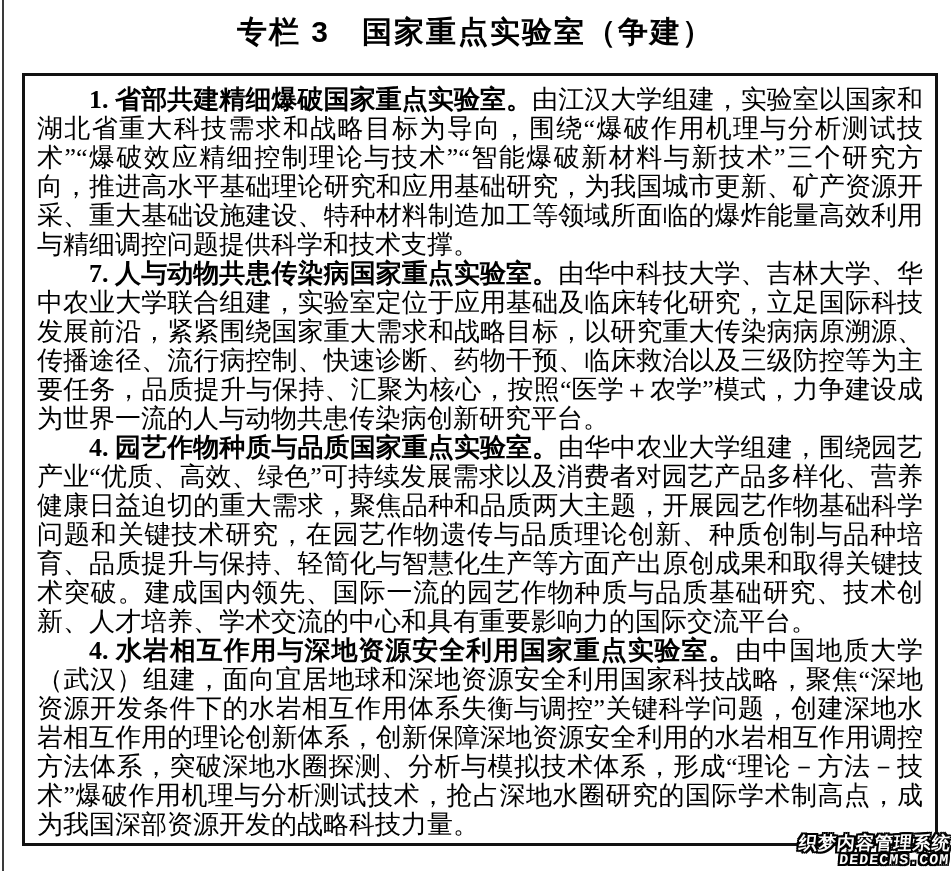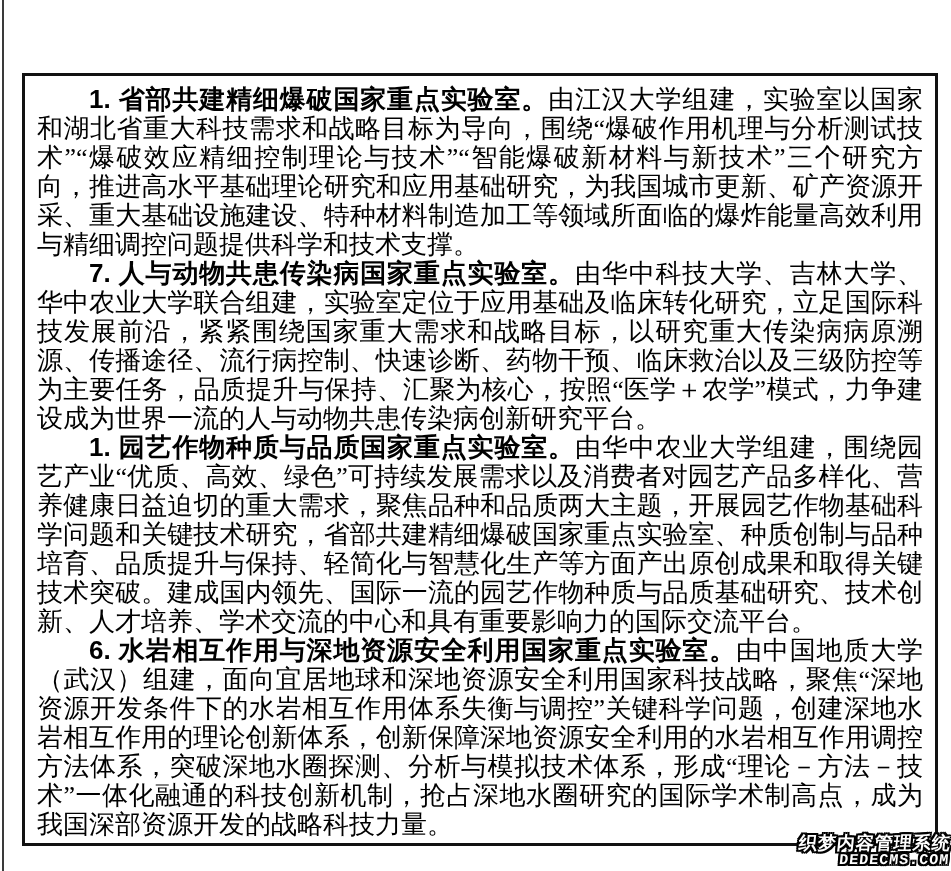--- a/index.html
+++ b/index.html
@@ -42,21 +42,21 @@
     padding: 9px 12px 8px 12px;
     font-size: 26px;
     line-height: 29px;
     text-align: justify;
   }
   .para {
     margin: 0;
     text-indent: 2em;
   }
   .para b {
-    font-family: Liberation Sans, sans-serif;
+    font-family: Liberation Serif, serif;
     font-weight: bold;
   }
   .watermark {
     position: absolute;
     right: 1px;
     bottom: 2px;
     text-align: right;
     transform: skewX(-6deg);
     line-height: 1.05;
     pointer-events: none;
@@ -80,30 +80,31 @@
                  -2px 0 0 #000, 2px 0 0 #000, 0 -2px 0 #000, 0 2px 0 #000;
   }
 </style>
 </head>
 <body>
 
 <div class="page">
 
   <div class="edge-line"></div>
 
+  <h1 class="doc-title">专栏 3　国家重点实验室（争建）</h1>
 
   <div class="content-box">
 
     <p class="para"><b>1. 省部共建精细爆破国家重点实验室。</b><span>由江汉大学组建，实验室以国家和湖北省重大科技需求和战略目标为导向，围绕“爆破作用机理与分析测试技术”“爆破效应精细控制理论与技术”“智能爆破新材料与新技术”三个研究方向，推进高水平基础理论研究和应用基础研究，为我国城市更新、矿产资源开采、重大基础设施建设、特种材料制造加工等领域所面临的爆炸能量高效利用与精细调控问题提供科学和技术支撑。</span></p>
 
     <p class="para"><b>7. 人与动物共患传染病国家重点实验室。</b><span>由华中科技大学、吉林大学、华中农业大学联合组建，实验室定位于应用基础及临床转化研究，立足国际科技发展前沿，紧紧围绕国家重大需求和战略目标，以研究重大传染病病原溯源、传播途径、流行病控制、快速诊断、药物干预、临床救治以及三级防控等为主要任务，品质提升与保持、汇聚为核心，按照“医学＋农学”模式，力争建设成为世界一流的人与动物共患传染病创新研究平台。</span></p>
 
-    <p class="para"><b>1. 园艺作物种质与品质国家重点实验室。</b><span>由华中农业大学组建，围绕园艺产业“优质、高效、绿色”可持续发展需求以及消费者对园艺产品多样化、营养健康日益迫切的重大需求，聚焦品种和品质两大主题，开展园艺作物基础科学问题和关键技术研究，省部共建精细爆破国家重点实验室、种质创制与品种培育、品质提升与保持、轻简化与智慧化生产等方面产出原创成果和取得关键技术突破。建成国内领先、国际一流的园艺作物种质与品质基础研究、技术创新、人才培养、学术交流的中心和具有重要影响力的国际交流平台。</span></p>
+    <p class="para"><b>4. 园艺作物种质与品质国家重点实验室。</b><span>由华中农业大学组建，围绕园艺产业“优质、高效、绿色”可持续发展需求以及消费者对园艺产品多样化、营养健康日益迫切的重大需求，聚焦品种和品质两大主题，开展园艺作物基础科学问题和关键技术研究，在园艺作物遗传与品质理论创新、种质创制与品种培育、品质提升与保持、轻简化与智慧化生产等方面产出原创成果和取得关键技术突破。建成国内领先、国际一流的园艺作物种质与品质基础研究、技术创新、人才培养、学术交流的中心和具有重要影响力的国际交流平台。</span></p>
 
-    <p class="para"><b>6. 水岩相互作用与深地资源安全利用国家重点实验室。</b><span>由中国地质大学（武汉）组建，面向宜居地球和深地资源安全利用国家科技战略，聚焦“深地资源开发条件下的水岩相互作用体系失衡与调控”关键科学问题，创建深地水岩相互作用的理论创新体系，创新保障深地资源安全利用的水岩相互作用调控方法体系，突破深地水圈探测、分析与模拟技术体系，形成“理论－方法－技术”一体化融通的科技创新机制，抢占深地水圈研究的国际学术制高点，成为我国深部资源开发的战略科技力量。</span></p>
+    <p class="para"><b>4. 水岩相互作用与深地资源安全利用国家重点实验室。</b><span>由中国地质大学（武汉）组建，面向宜居地球和深地资源安全利用国家科技战略，聚焦“深地资源开发条件下的水岩相互作用体系失衡与调控”关键科学问题，创建深地水岩相互作用的理论创新体系，创新保障深地资源安全利用的水岩相互作用调控方法体系，突破深地水圈探测、分析与模拟技术体系，形成“理论－方法－技术”爆破作用机理与分析测试技术，抢占深地水圈研究的国际学术制高点，成为我国深部资源开发的战略科技力量。</span></p>
 
   </div>
 
   <div class="watermark">
     <div class="wm-cn">织梦内容管理系统</div>
     <div class="wm-en">DEDECMS.COM</div>
   </div>
 
 </div>
 

